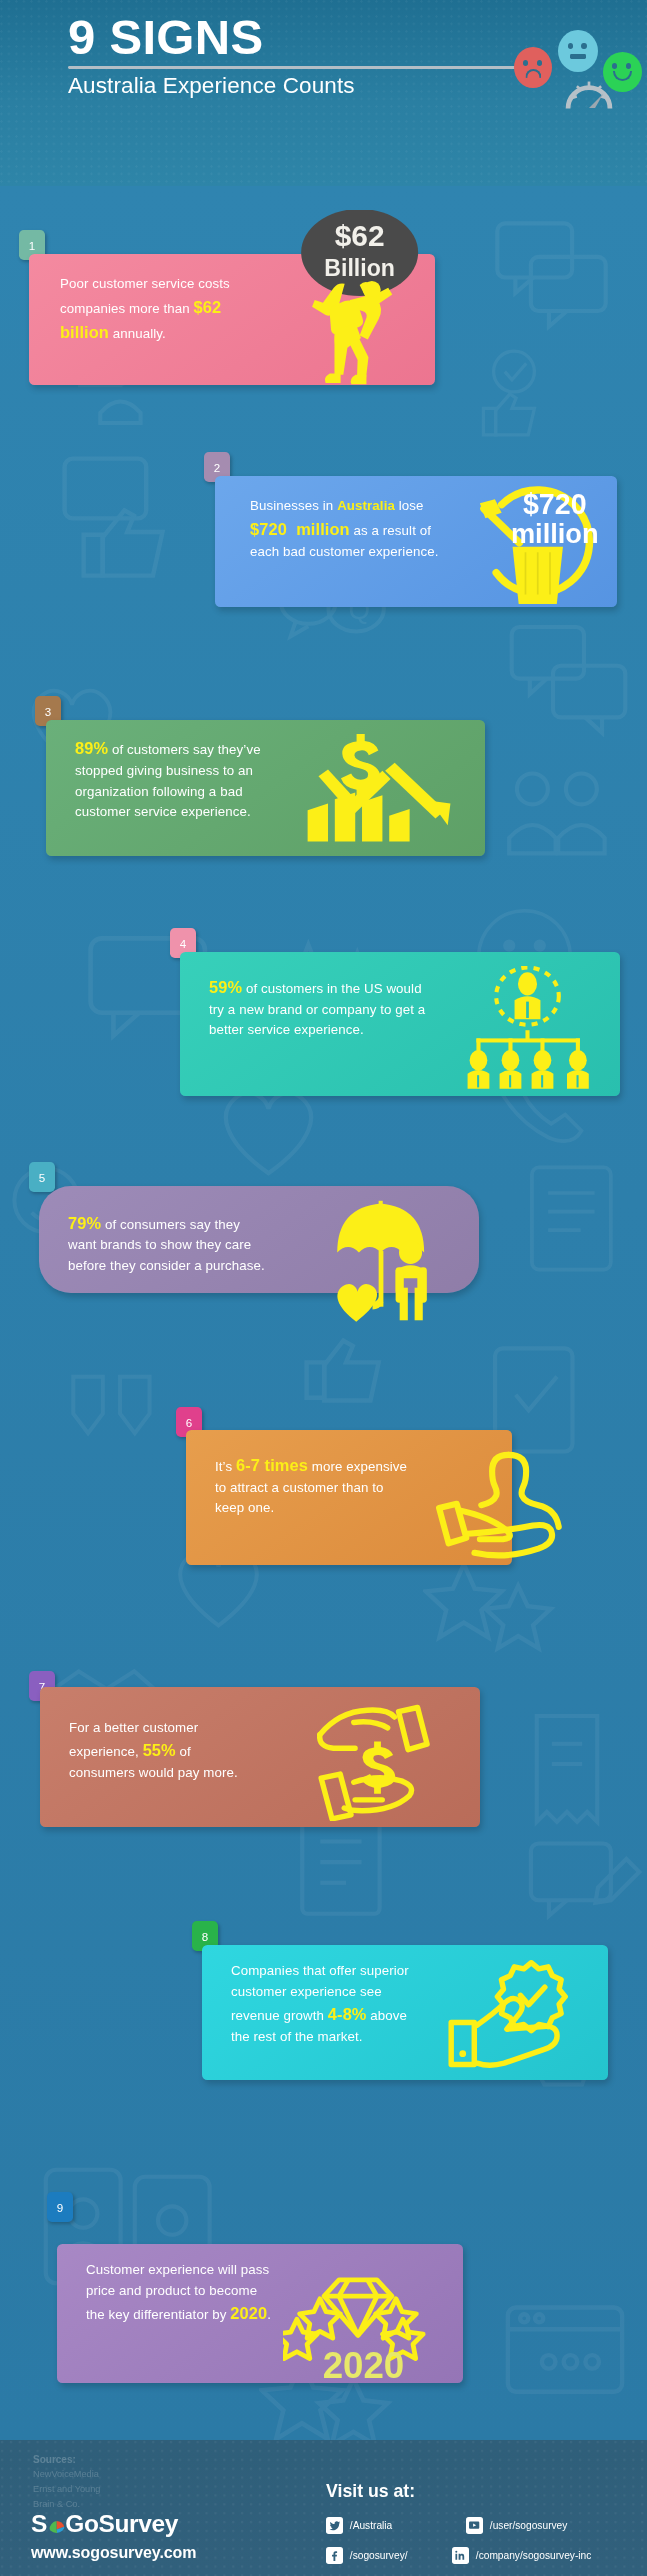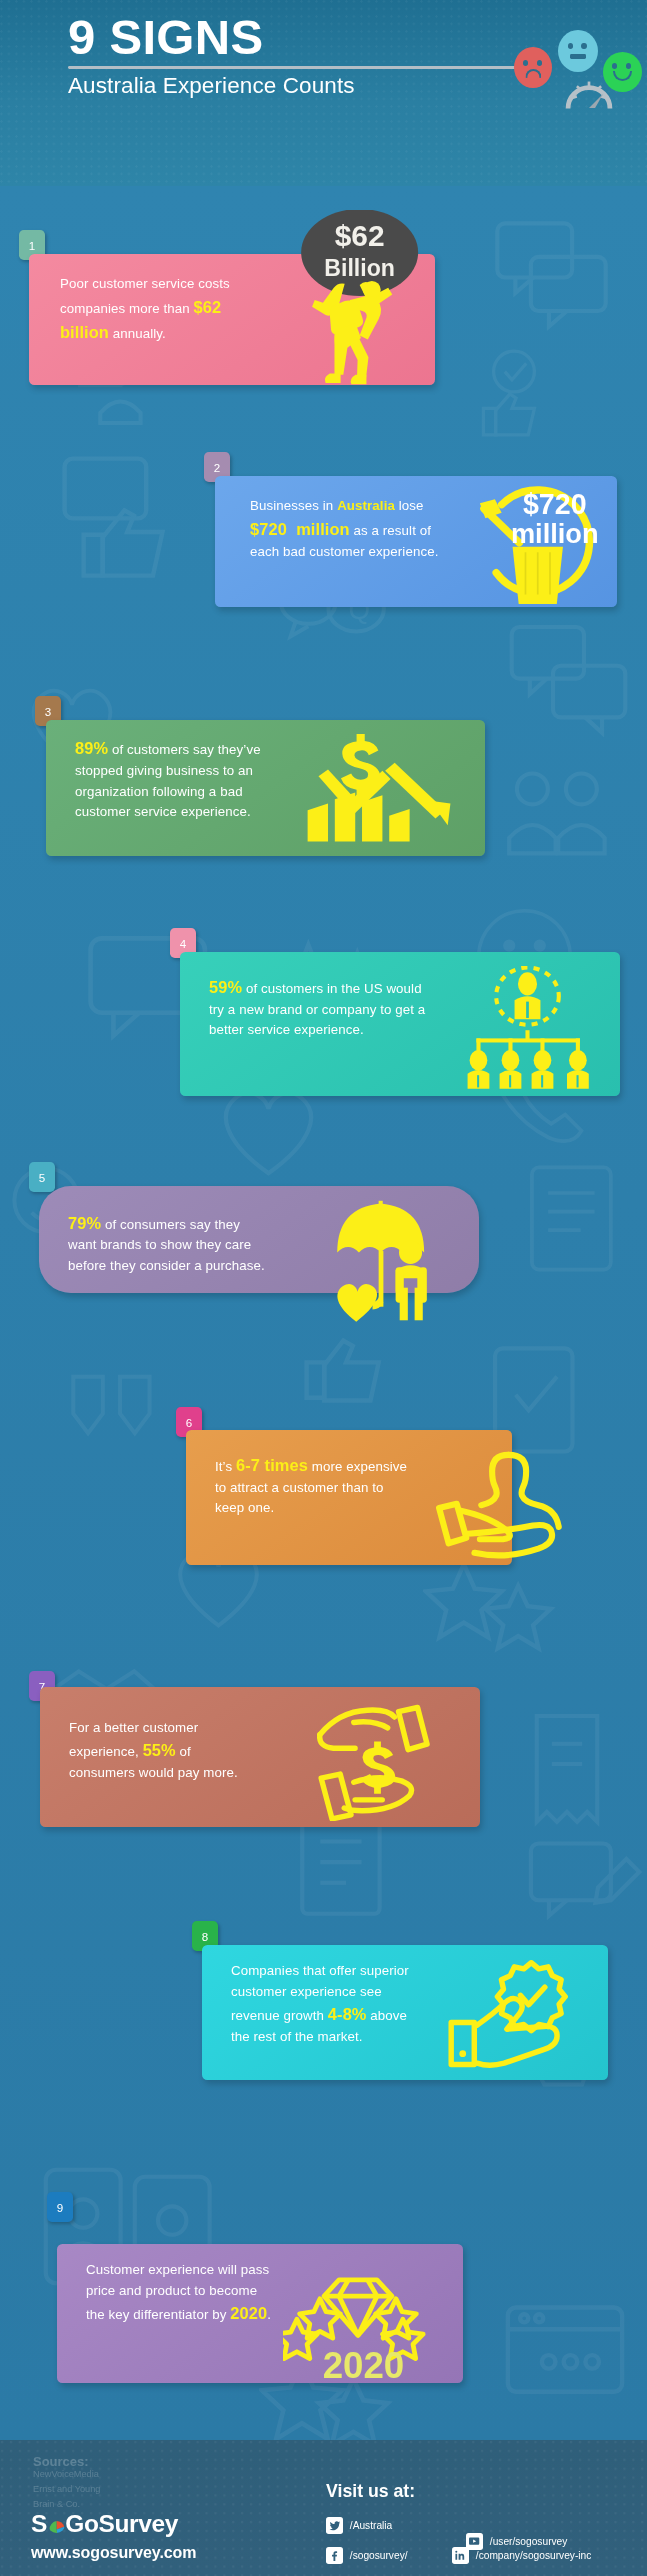--- a/index.html
+++ b/index.html
@@ -126,21 +126,21 @@
   
   .footer {
     position: absolute;
     left: 0; top: 2440px;
     width: 647px; height: 136px;
     background:
       radial-gradient(circle at 2px 2px, rgba(255,255,255,0.05) 1.4px, transparent 1.6px) 0 0 / 8.9px 8.9px,
       linear-gradient(180deg, #2f5f7a 0%, #31607c 100%);
     overflow: hidden;
   }
-  .sources-title { position: absolute; left: 33px; top: 13.6px; font-size: 13px; color: rgba(255,255,255,0.22); font-weight: bold; }
+  .sources-title { position: absolute; left: 33px; top: 13.6px; font-size: 10px; color: rgba(255,255,255,0.22); font-weight: bold; }
   .sources-list { position: absolute; left: 33px; top: 27px; font-size: 9.2px; color: rgba(255,255,255,0.20); line-height: 1.62; }
   .logo { position: absolute; left: 31px; top: 70px; font-size: 24.5px; font-weight: bold; color: #ffffff; letter-spacing: -0.4px; display: flex; align-items: center; }
   .logo-pie { display: inline-block; width: 17px; height: 17px; border-radius: 50%; position: relative; overflow: hidden; margin: 0 0.7px; }
   .site-url { position: absolute; left: 31px; top: 104px; font-size: 16px; font-weight: bold; color: #ffffff; letter-spacing: -0.1px; }
   .visit-title { position: absolute; left: 326px; top: 41px; font-size: 17.7px; font-weight: bold; color: #ffffff; }
   .social-grid { position: absolute; left: 326px; top: 77px; width: 300px; }
   .social-item { position: absolute; display: flex; align-items: center; }
   .social-icon { width: 17px; height: 17px; background: #ffffff; border-radius: 2.7px; display:flex; align-items:center; justify-content:center; flex: none; }
   .social-label { margin-left: 6.8px; font-size: 10.2px; color: #ffffff; white-space: nowrap; }
 </style>
@@ -573,21 +573,21 @@
 
   <div class="social-grid">
     <div class="social-item" style="left:0;top:0;">
       <span class="social-icon">
         <svg viewBox="0 0 24 24" width="11.6" height="11.6">
             <path fill="#31607c" d="M23 4.9c-.8.4-1.7.6-2.6.8 1-.6 1.7-1.5 2-2.5-.9.5-1.9.9-3 1.1C18.6 3.3 17.4 2.8 16 2.8c-2.5 0-4.5 2-4.5 4.5 0 .4 0 .7.1 1C7.9 8.1 4.9 6.4 2.9 3.9c-.4.7-.6 1.4-.6 2.3 0 1.6.8 3 2 3.8-.7 0-1.4-.2-2-.5v.1c0 2.2 1.6 4 3.6 4.4-.4.1-.8.2-1.2.2-.3 0-.6 0-.8-.1.6 1.8 2.2 3.1 4.2 3.1-1.5 1.2-3.5 1.9-5.6 1.9H1c2 1.3 4.4 2 7 2 8.4 0 13-7 13-13v-.6c.9-.6 1.7-1.4 2.3-2.3z"></path>
           </svg>
       </span>
       <span class="social-label">/Australia</span>
     </div>
-    <div class="social-item" style="left:126px;top:16px;padding-left:14px;">
+    <div class="social-item" style="left:126px;top:0;padding-left:14px;">
       <span class="social-icon">
         <svg viewBox="0 0 24 24" width="12.3" height="12.3">
             <path fill="#31607c" d="M2 7.5C2 6 3 5 4.5 5h15C21 5 22 6 22 7.5v9c0 1.5-1 2.5-2.5 2.5h-15C3 19 2 18 2 16.5v-9z"></path>
             <path fill="#fff" d="M10 8.8l6 3.2-6 3.2z"></path>
           </svg>
       </span>
       <span class="social-label">/user/sogosurvey</span>
     </div>
     <div class="social-item" style="left:0;top:30px;">
       <span class="social-icon">

